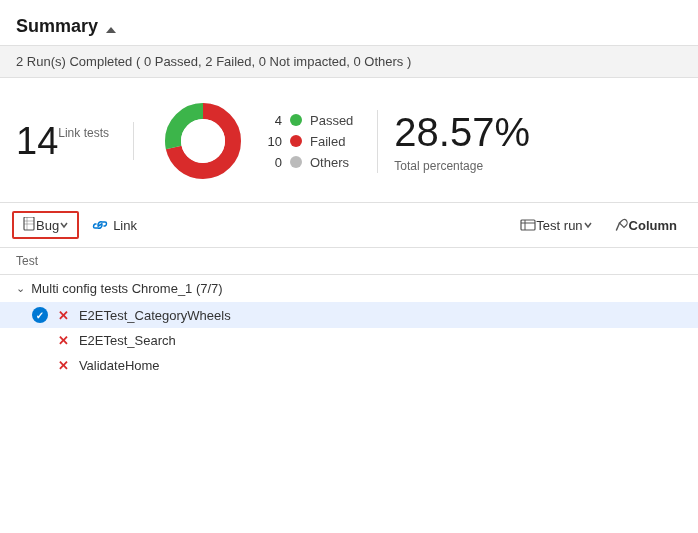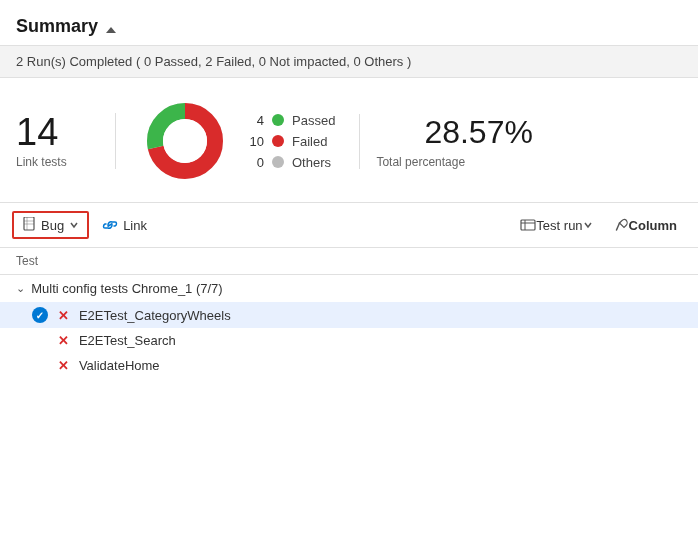--- a/index.html
+++ b/index.html
@@ -51,21 +51,20 @@
     .stats-row {
       display: flex;
       align-items: center;
       padding: 18px 16px 16px 16px;
       gap: 0;
       border-bottom: 1px solid #e0e0e0;
     }
 
     .total-tests-block {
       display: flex;
-      flex-direction: column;
       align-items: flex-start;
       min-width: 100px;
       padding-right: 24px;
       border-right: 1px solid #ddd;
     }
     .big-number {
       font-size: 38px;
       font-weight: 300;
       color: #1a1a1a;
       line-height: 1;
@@ -121,43 +120,41 @@
 
     .pass-pct-block {
       display: flex;
       flex-direction: column;
       align-items: flex-start;
       padding-left: 16px;
       border-left: 1px solid #ddd;
       flex: 1;
     }
     .pct-number {
-      font-size: 32px;
+      font-size: 40px;
       font-weight: 300;
       color: #1a1a1a;
-      margin-left: 48px;
     }
     .pct-label {
       font-size: 12px;
       color: #666;
       margin-top: 4px;
     }
 
     .toolbar {
       display: flex;
       align-items: center;
       padding: 8px 12px;
       border-bottom: 1px solid #e0e0e0;
       gap: 4px;
     }
 
     .btn-bug {
       display: flex;
       align-items: center;
-      gap: 5px;
       padding: 4px 8px;
       border: 2px solid #d93025;
       border-radius: 2px;
       cursor: pointer;
       background: #fff;
       font-size: 13px;
       color: #333;
     }
 
     .btn-link {

